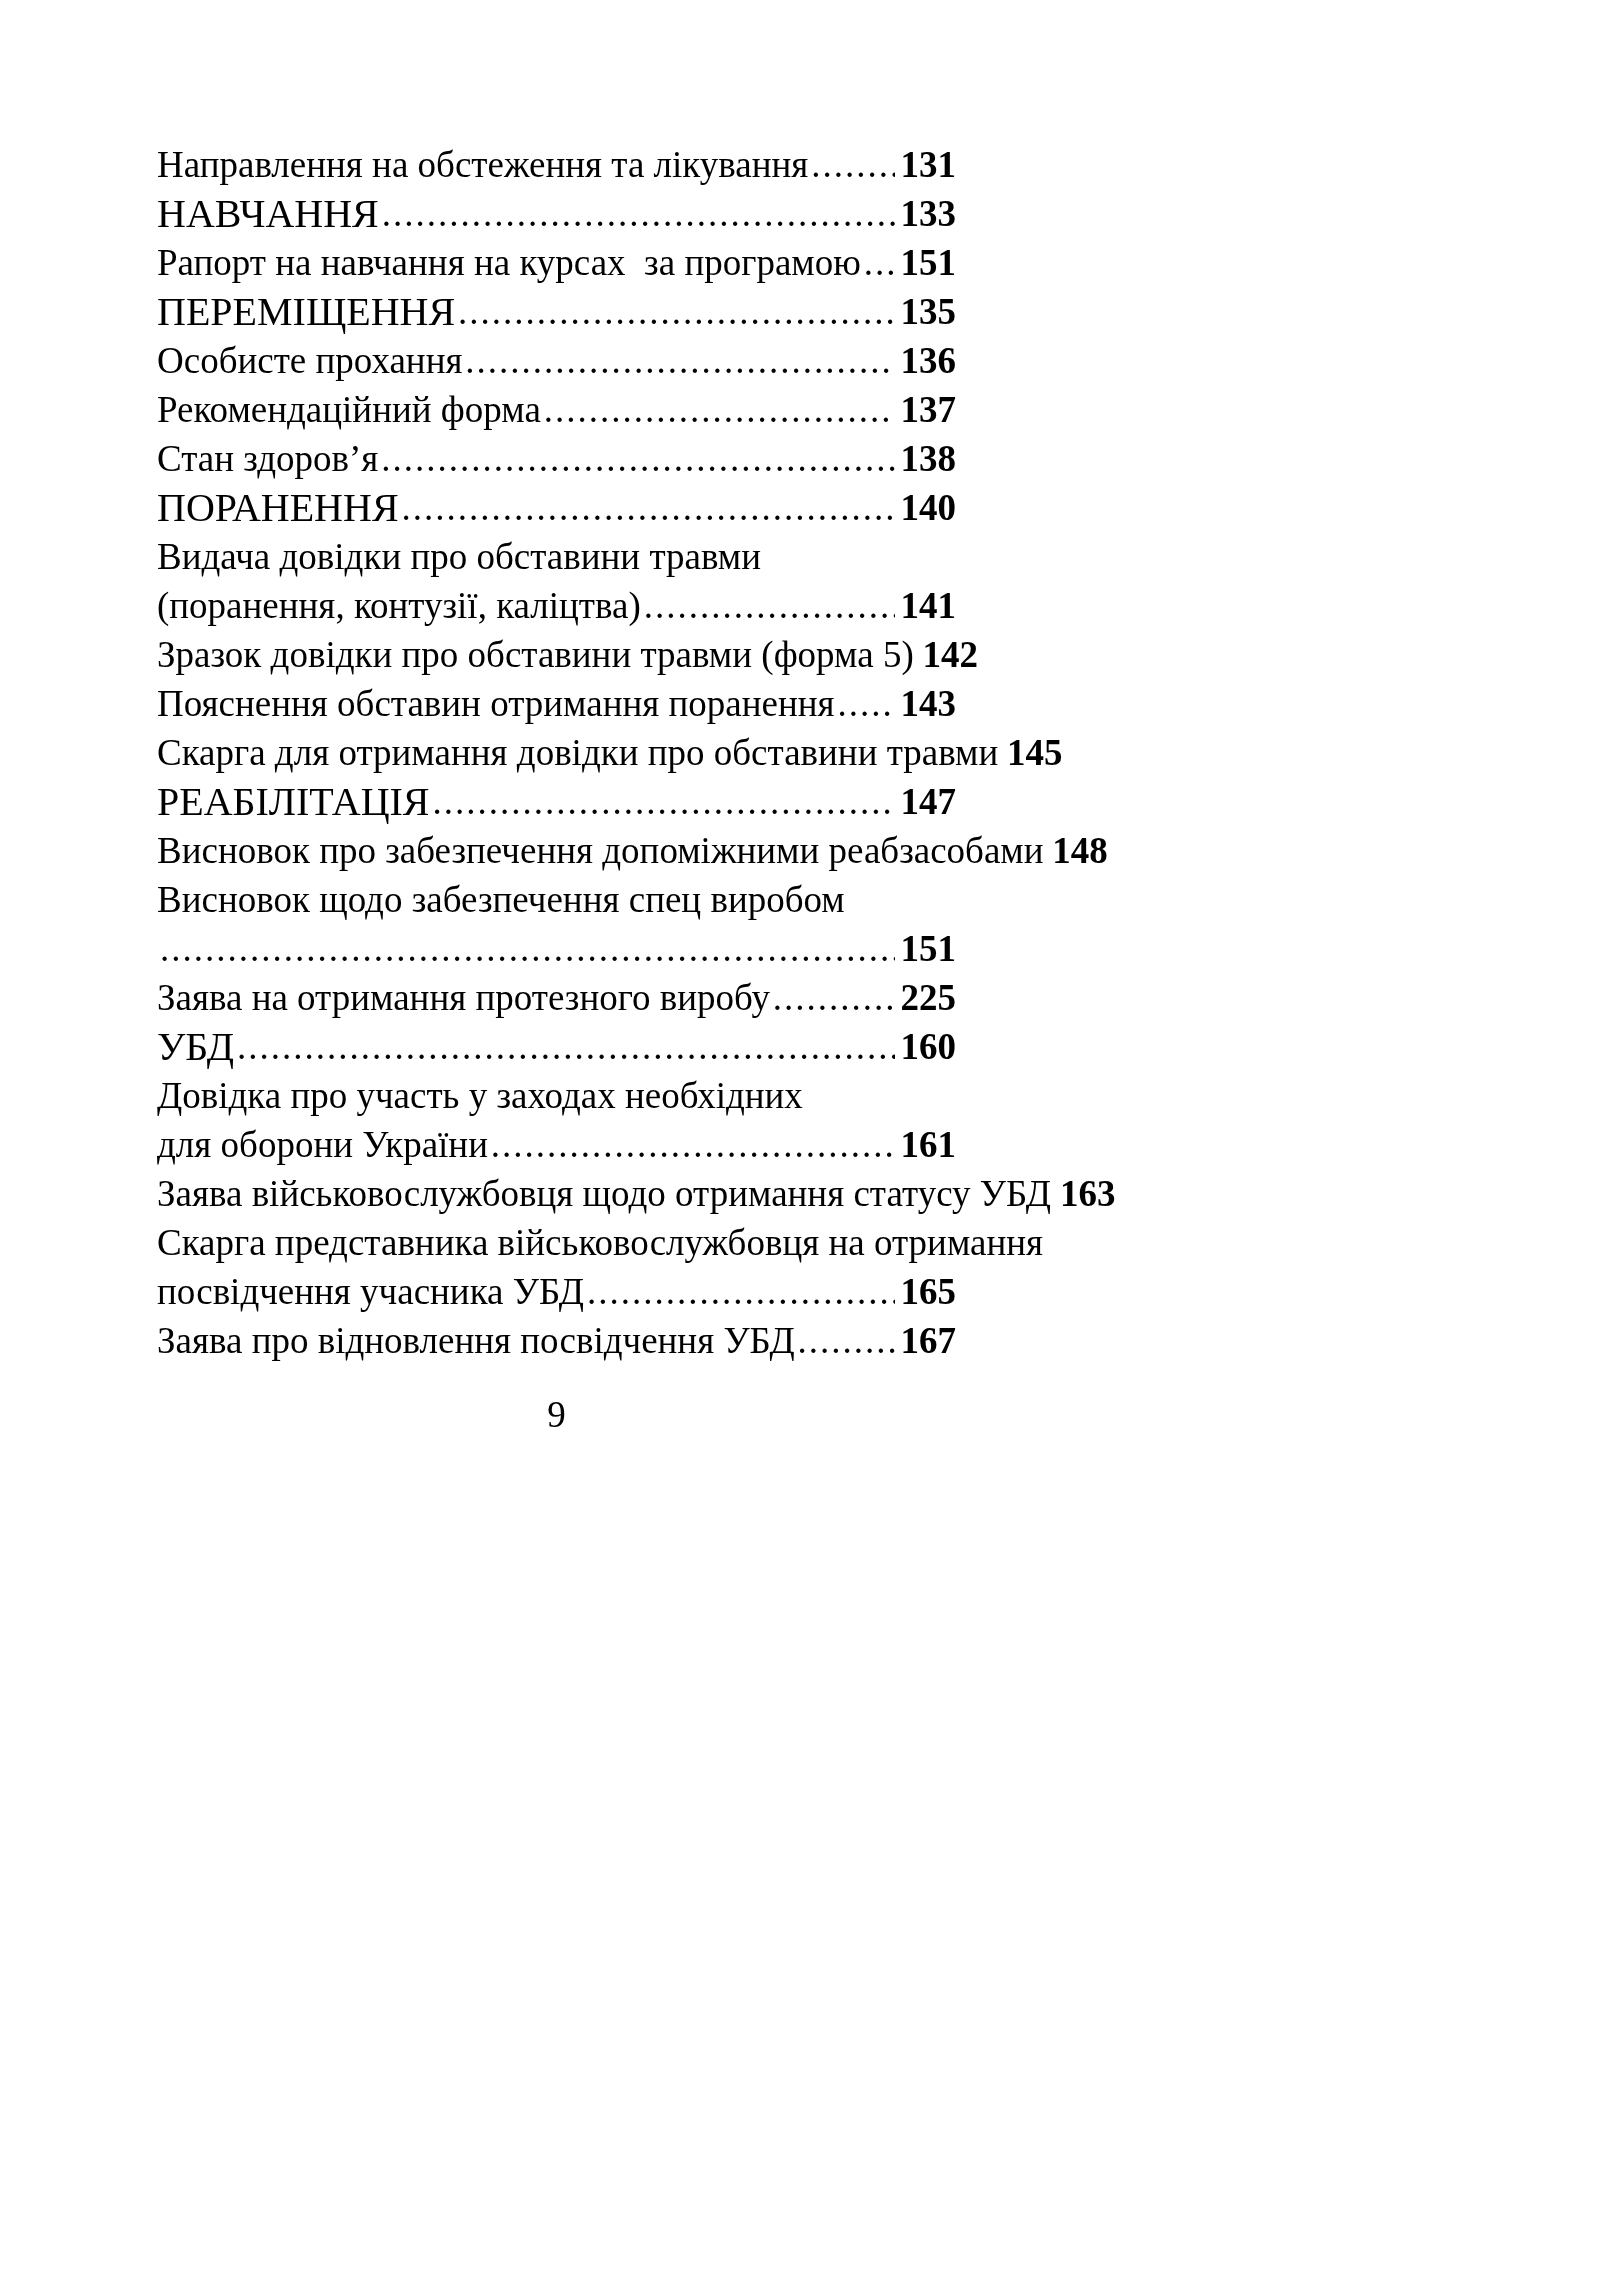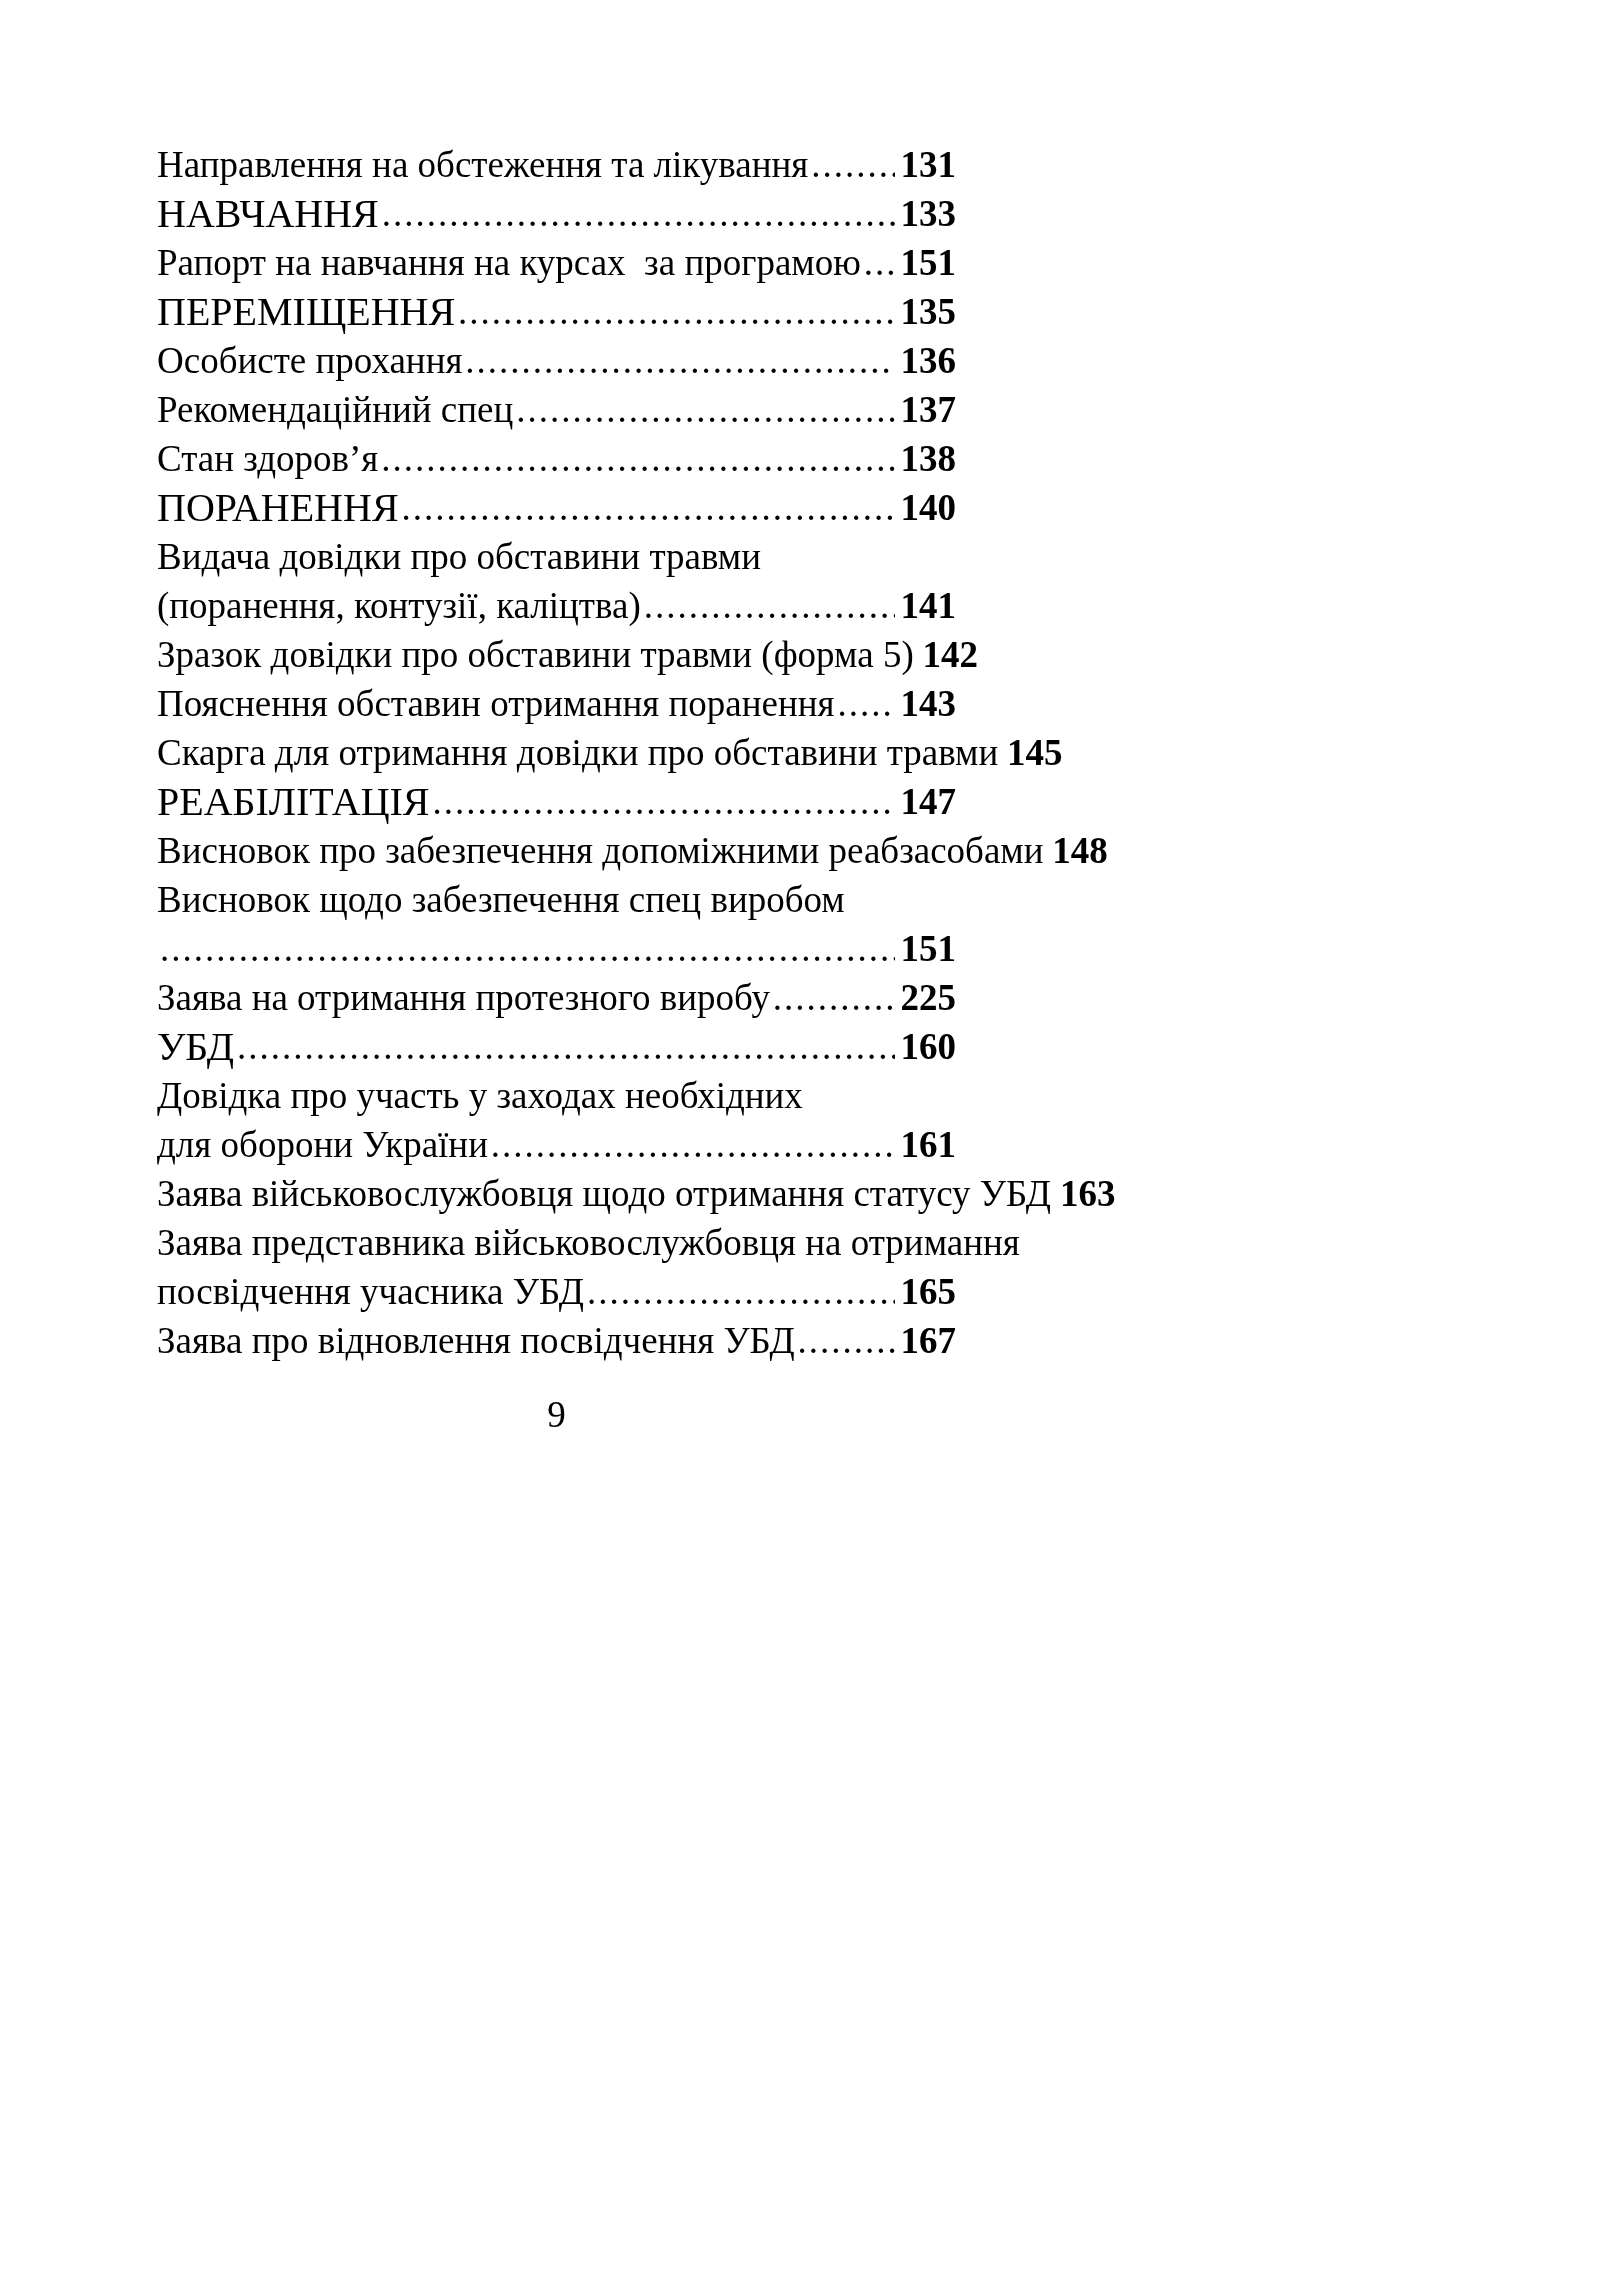--- a/index.html
+++ b/index.html
@@ -83,21 +83,21 @@
     <span class="toc-title">ПЕРЕМІЩЕННЯ</span>
     <span class="toc-leader"></span>
     <span class="toc-page">135</span>
   </div>
       <div class="toc-row">
     <span class="toc-title">Особисте прохання</span>
     <span class="toc-leader"></span>
     <span class="toc-page">136</span>
   </div>
       <div class="toc-row">
-    <span class="toc-title">Рекомендаційний спец</span>
+    <span class="toc-title">Рекомендаційний форма</span>
     <span class="toc-leader"></span>
     <span class="toc-page">137</span>
   </div>
       <div class="toc-row">
     <span class="toc-title">Стан здоров’я</span>
     <span class="toc-leader"></span>
     <span class="toc-page">138</span>
   </div>
       <div class="toc-row heading">
     <span class="toc-title">ПОРАНЕННЯ</span>
@@ -164,21 +164,21 @@
     <span class="toc-title">для оборони України</span>
     <span class="toc-leader"></span>
     <span class="toc-page">161</span>
   </div>
       <div class="toc-row">
     <span class="toc-title">Заява військовослужбовця щодо отримання статусу УБД</span>
     <span class="toc-leader"></span>
     <span class="toc-page">163</span>
   </div>
       <div class="toc-row">
-    <span class="toc-title">Заява представника військовослужбовця на отримання</span>
+    <span class="toc-title">Скарга представника військовослужбовця на отримання</span>
 
   </div>
       <div class="toc-row">
     <span class="toc-title">посвідчення учасника УБД</span>
     <span class="toc-leader"></span>
     <span class="toc-page">165</span>
   </div>
       <div class="toc-row">
     <span class="toc-title">Заява про відновлення посвідчення УБД</span>
     <span class="toc-leader"></span>

